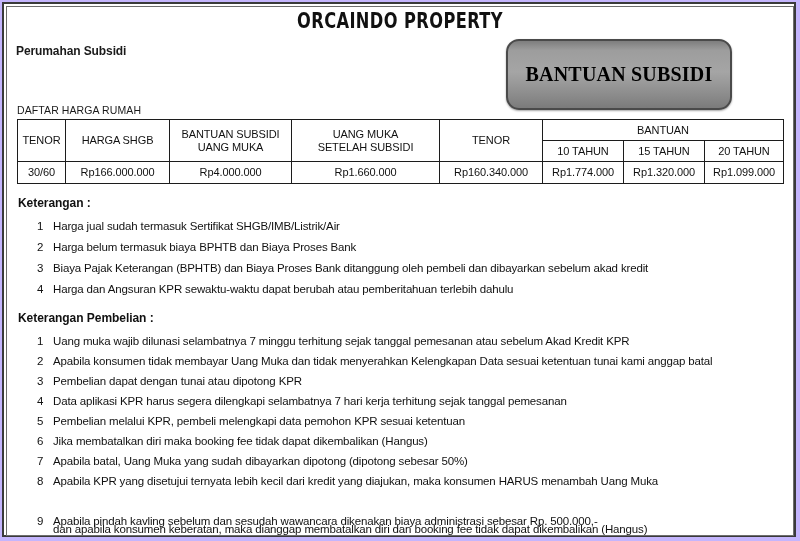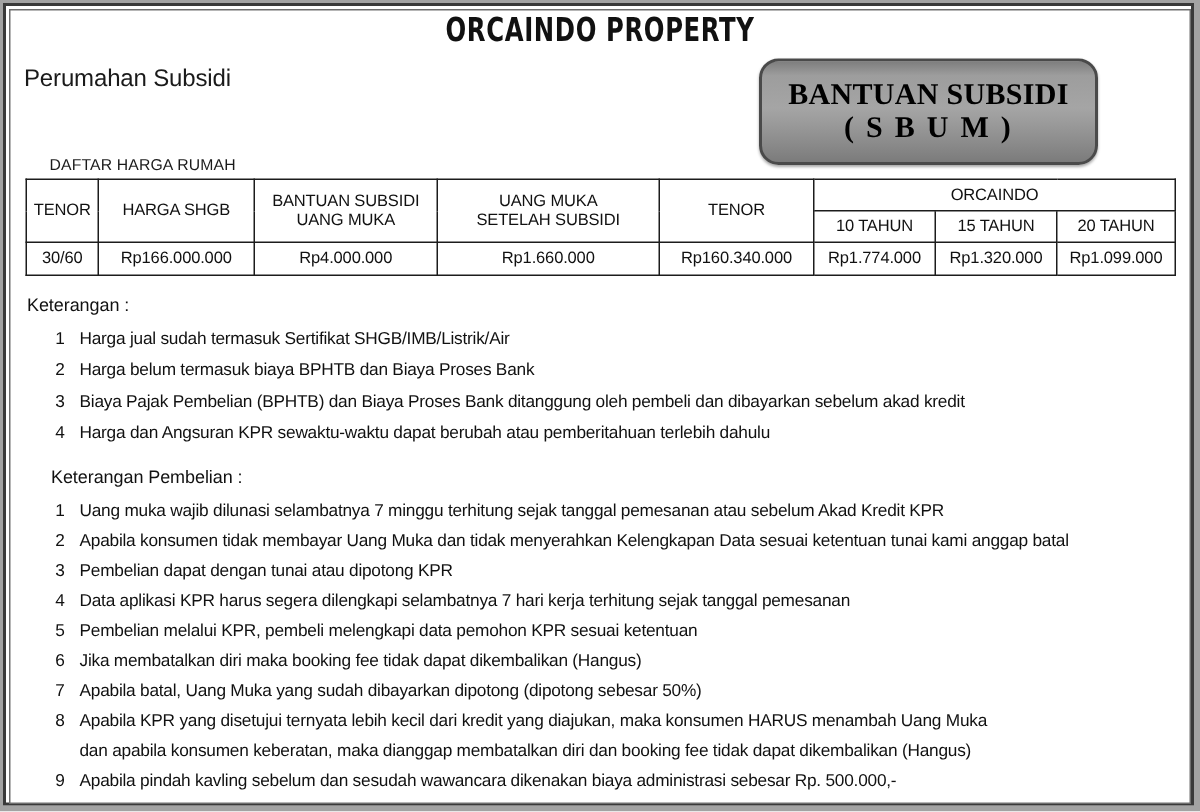--- a/index.html
+++ b/index.html
@@ -8,21 +8,21 @@
     background: #ffffff;
   }
   body {
     font-family: "Liberation Sans", sans-serif;
   }
   #page {
     position: relative;
     width: 800px;
     height: 541px;
     box-sizing: border-box;
-    background: #a3a3a3;
+    background: #c4b5fd;
     overflow: hidden;
   }
   
   .frame-outer {
     position: absolute;
     left: 2px;
     top: 2px;
     width: 794px;
     height: 535px;
     box-sizing: border-box;
@@ -60,22 +60,22 @@
     letter-spacing: 0.5px;
     color: #111111;
     transform: scaleX(0.82);
     transform-origin: center top;
     white-space: nowrap;
   }
   .subtitle {
     position: absolute;
     left: 7px;
     top: 36px;
-    font-size: 16px;
-    font-weight: normal;
+    font-size: 12px;
+    font-weight: bold;
     color: #1a1a1a;
     letter-spacing: -0.1px;
   }
   .badge {
     position: absolute;
     left: 497px;
     top: 31px;
     width: 226px;
     height: 71px;
     box-sizing: border-box;
@@ -104,21 +104,21 @@
     font-size: 20px;
     color: #000000;
     letter-spacing: 1.5px;
     line-height: 1.15;
     white-space: nowrap;
   }
 
   
   .table-caption {
     position: absolute;
-    left: 24px;
+    left: 8px;
     top: 96px;
     font-size: 10.5px;
     color: #1a1a1a;
     letter-spacing: 0.1px;
   }
   table.price {
     position: absolute;
     left: 8px;
     top: 111px;
     width: 766px;
@@ -139,20 +139,21 @@
   }
   table.price td.data { height: 21px; margin-top: 31px; }
   .subhdr-line2 { display: block; }
 
   
   .sec-title {
     position: absolute;
     font-size: 12px;
     color: #111111;
     letter-spacing: -0.05px;
+    font-weight: bold;
   }
   .note-list {
     position: absolute;
     left: 0;
     margin: 0;
     padding: 0;
     list-style: none;
   }
   .note-item {
     display: flex;
@@ -163,20 +164,21 @@
     white-space: nowrap;
   }
   .note-num {
     width: 26px;
     text-align: center;
     flex: 0 0 26px;
   }
   .note-text { flex: 1 1 auto; }
   .note-text .cont {
     display: block;
+    margin-top: 28px;
   }
   
   #keterangan-list .note-item { height: 21px; line-height: 21px; }
   #pembelian-list .note-item { height: 20px; line-height: 20px; }
   #pembelian-list .note-item.two-line { height: 40px; line-height: 20px; }
   #pembelian-list .note-item.two-line .note-num { line-height: 20px; }
 </style>
 </head>
 <body>
 
@@ -185,21 +187,20 @@
   <div class="frame-inner"></div>
 
   <div class="content">
 
     <div class="doc-title">ORCAINDO PROPERTY</div>
 
     <div class="subtitle">Perumahan Subsidi</div>
 
     <div class="badge">
       <span class="badge-line1">BANTUAN SUBSIDI</span>
-      <span class="badge-line2">( S B U M )</span>
     </div>
 
     <div class="table-caption">DAFTAR HARGA RUMAH</div>
 
     <table class="price">
       <colgroup>
         <col style="width:48px">
         <col style="width:104px">
         <col style="width:122px">
         <col style="width:148px">
@@ -214,21 +215,21 @@
           <th rowspan="2">HARGA SHGB</th>
           <th rowspan="2">
             <span>BANTUAN SUBSIDI</span>
             <span class="subhdr-line2">UANG MUKA</span>
           </th>
           <th rowspan="2">
             <span>UANG MUKA</span>
             <span class="subhdr-line2">SETELAH SUBSIDI</span>
           </th>
           <th rowspan="2">TENOR</th>
-          <th colspan="3">ORCAINDO</th>
+          <th colspan="3">BANTUAN</th>
         </tr>
         <tr>
           <th>10 TAHUN</th>
           <th>15 TAHUN</th>
           <th>20 TAHUN</th>
         </tr>
       </thead>
       <tbody>
         <tr>
           <td class="data">30/60</td>
@@ -248,29 +249,29 @@
         <li class="note-item">
           <span class="note-num">1</span>
           <span class="note-text">Harga jual sudah termasuk Sertifikat SHGB/IMB/Listrik/Air</span>
         </li>
         <li class="note-item">
           <span class="note-num">2</span>
           <span class="note-text">Harga belum termasuk biaya BPHTB dan Biaya Proses Bank</span>
         </li>
         <li class="note-item">
           <span class="note-num">3</span>
-          <span class="note-text">Biaya Pajak Pembelian (BPHTB) dan Biaya Proses Bank ditanggung oleh pembeli dan dibayarkan sebelum akad kredit</span>
+          <span class="note-text">Biaya Pajak Keterangan (BPHTB) dan Biaya Proses Bank ditanggung oleh pembeli dan dibayarkan sebelum akad kredit</span>
         </li>
         <li class="note-item">
           <span class="note-num">4</span>
           <span class="note-text">Harga dan Angsuran KPR sewaktu-waktu dapat berubah atau pemberitahuan terlebih dahulu</span>
         </li>
       </ul>
 
-    <div class="sec-title" style="left:9px; top:303px;margin-left:16px;">Keterangan Pembelian :</div>
+    <div class="sec-title" style="left:9px; top:303px;">Keterangan Pembelian :</div>
     <ul class="note-list" id="pembelian-list" style="left:18px; top:323px; width:760px;">
         <li class="note-item">
           <span class="note-num">1</span>
           <span class="note-text">Uang muka wajib dilunasi selambatnya 7 minggu terhitung sejak tanggal pemesanan atau sebelum Akad Kredit KPR</span>
         </li>
         <li class="note-item">
           <span class="note-num">2</span>
           <span class="note-text">Apabila konsumen tidak membayar Uang Muka dan tidak menyerahkan Kelengkapan Data sesuai ketentuan tunai kami anggap batal</span>
         </li>
         <li class="note-item">

